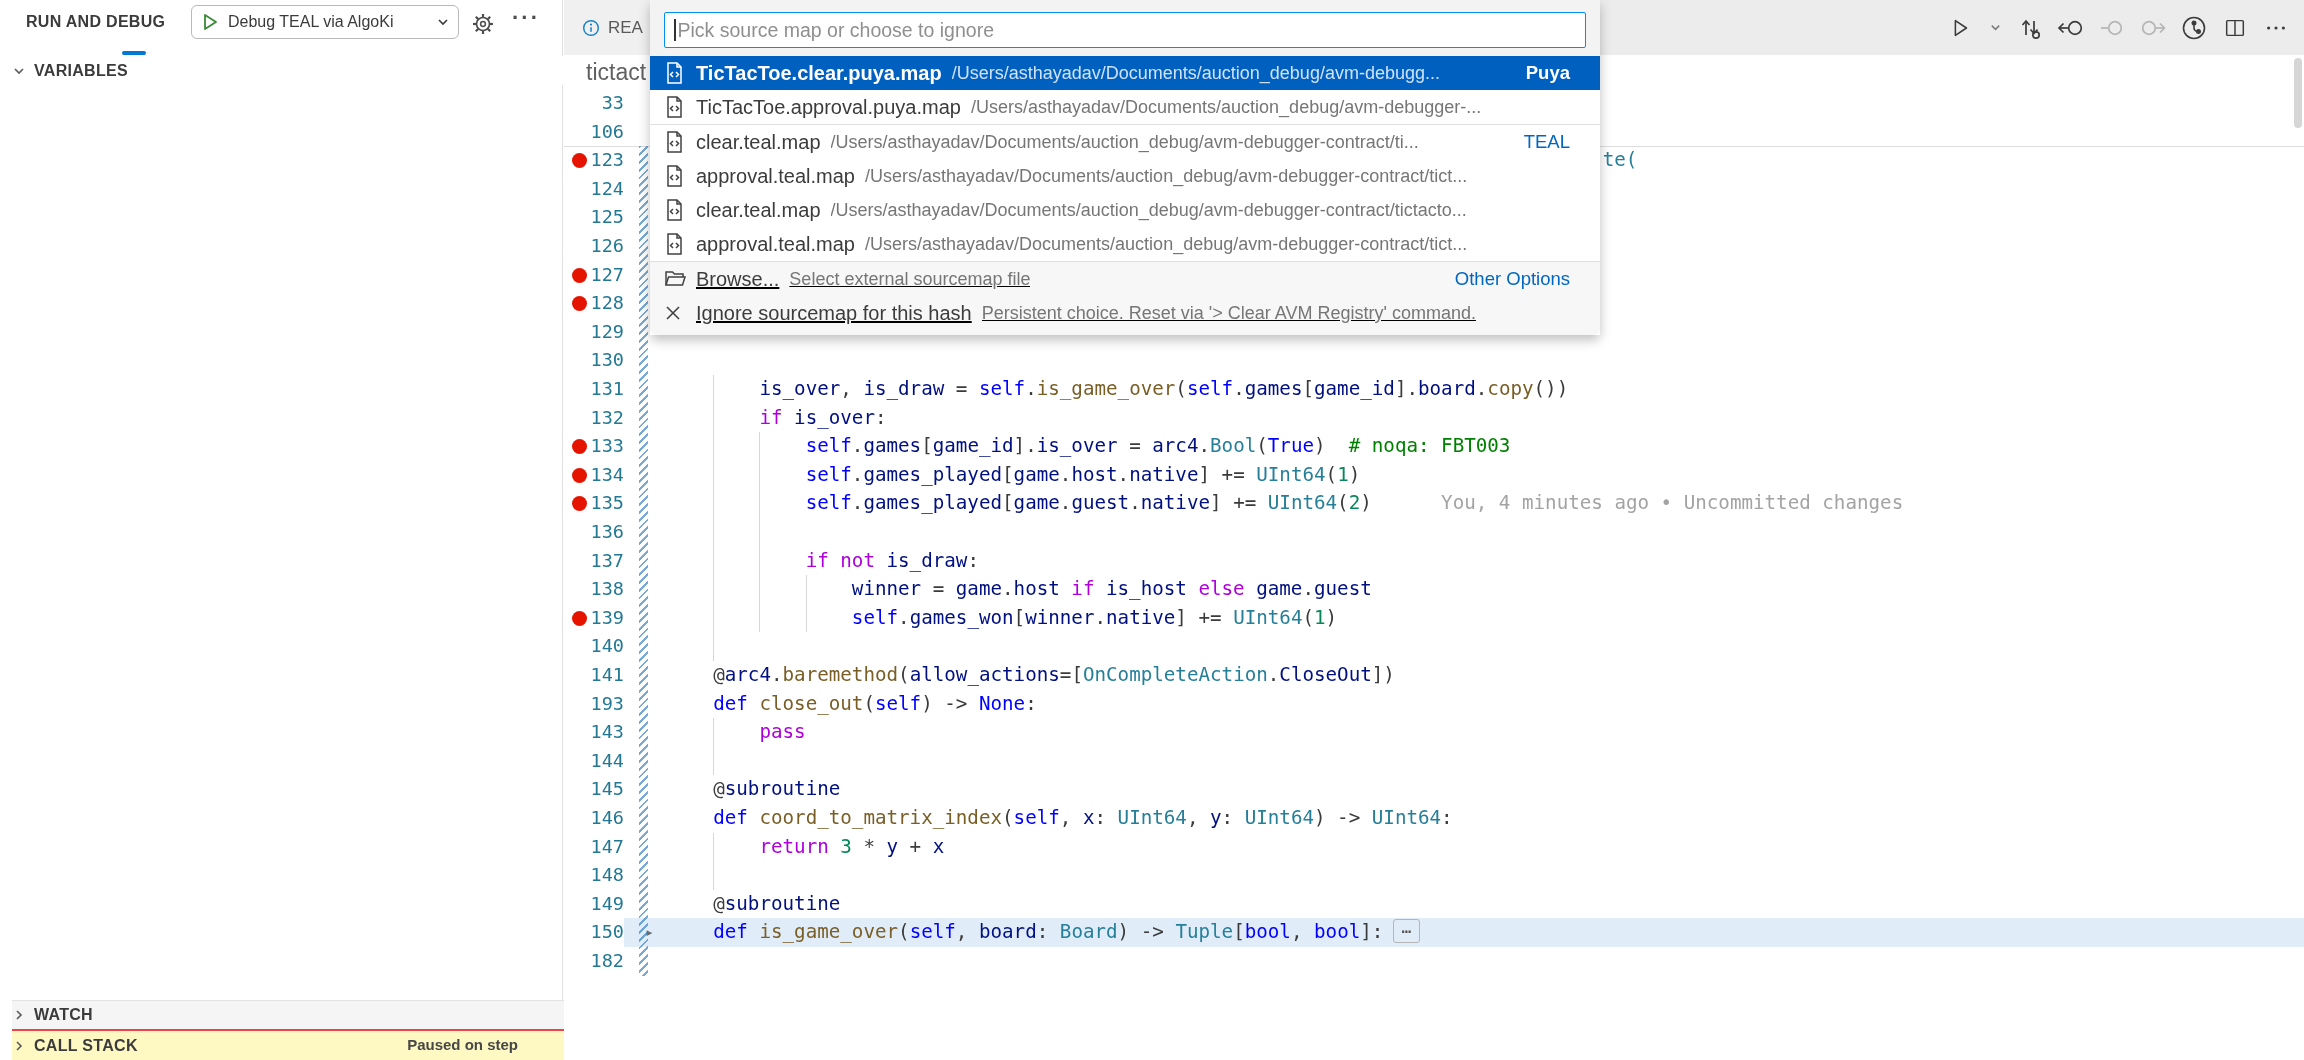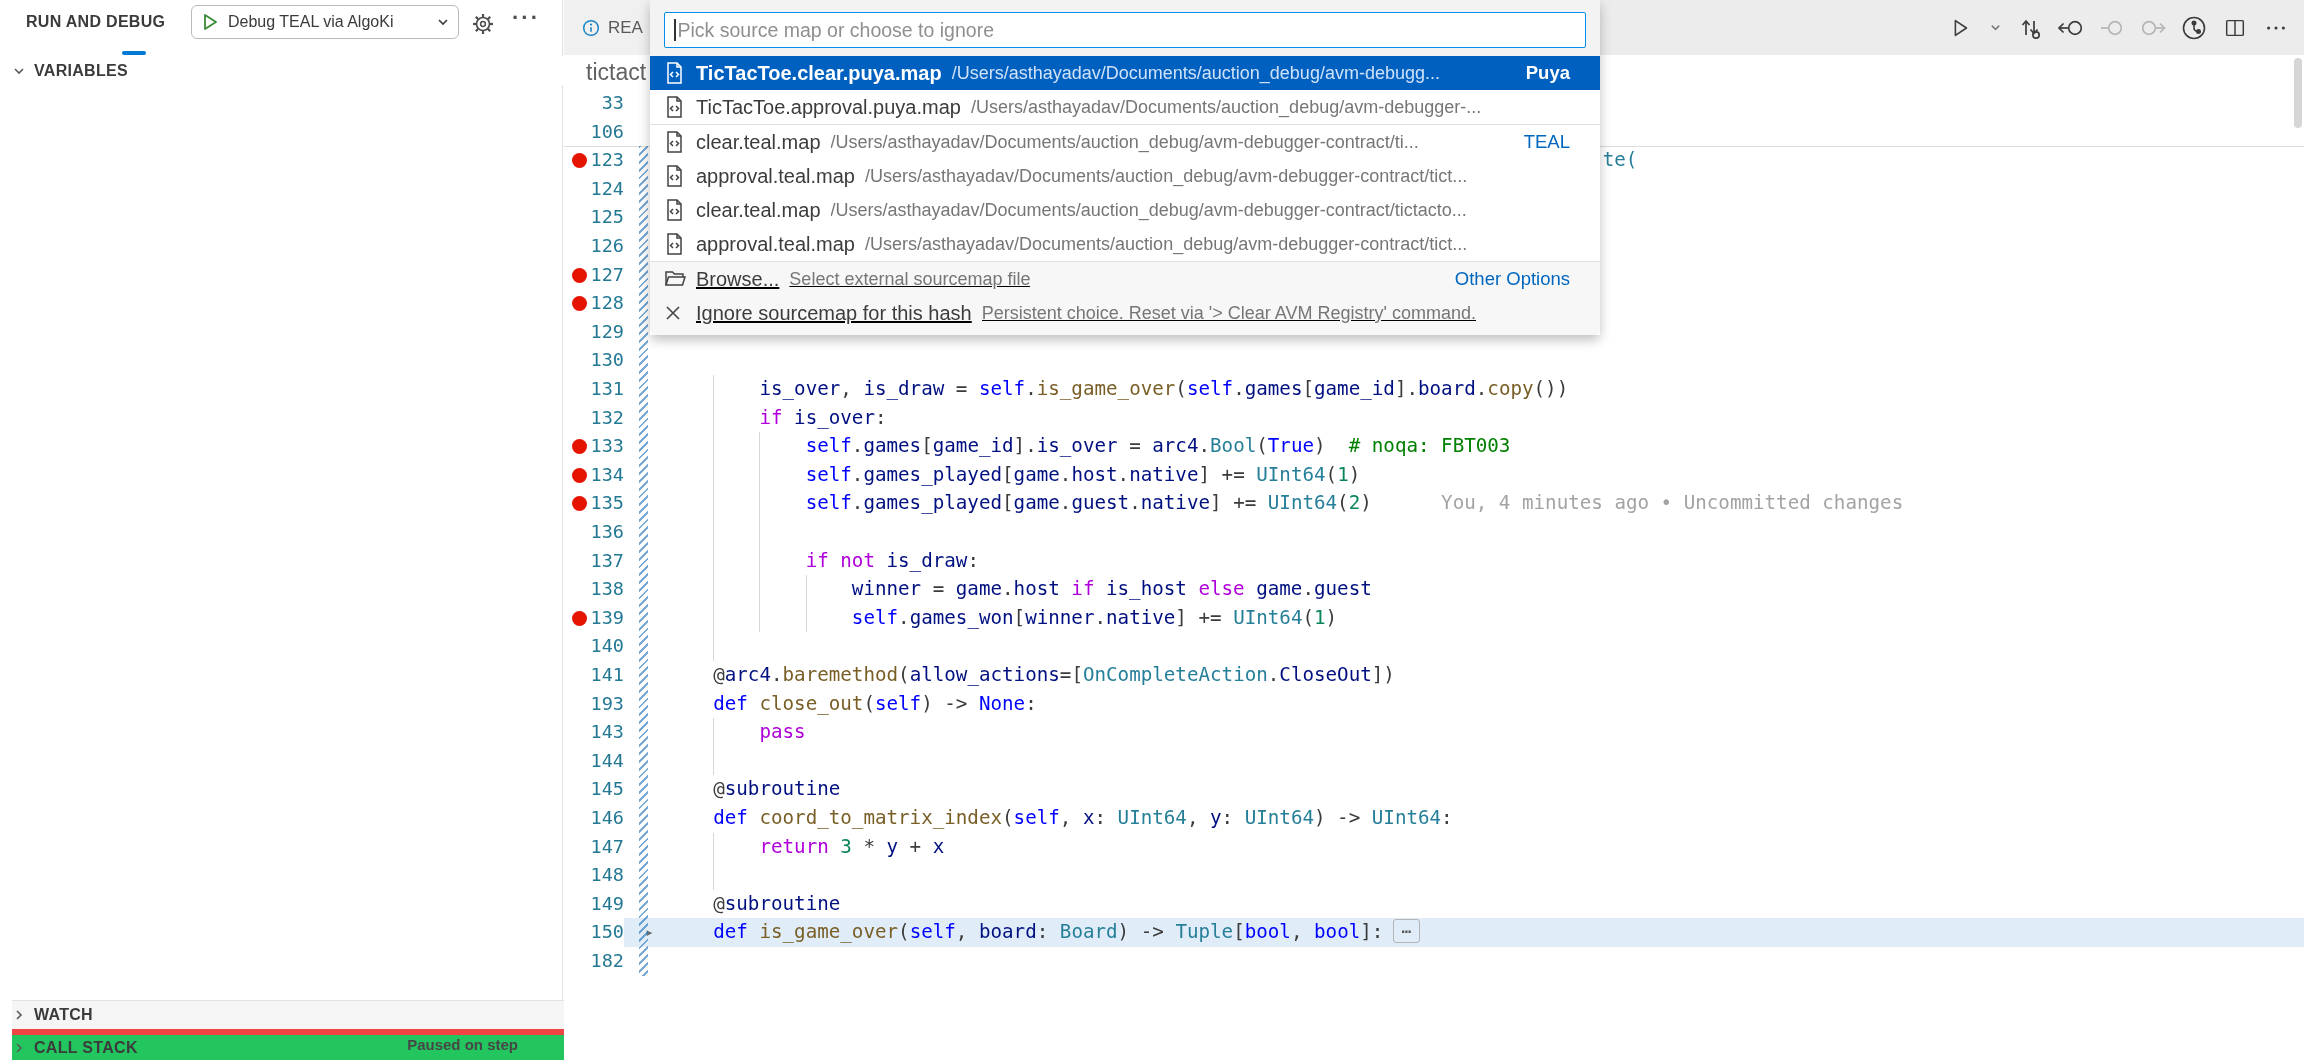--- a/index.html
+++ b/index.html
@@ -13,21 +13,21 @@
   .launch-select { position:absolute; left:191px; top:5px; width:268px; height:34px; background:#fff; border:1px solid #b9b9b9; border-radius:6px; display:flex; align-items:center; padding:0 8px; cursor:pointer; }
   .launch-select .play { flex:0 0 auto; margin-right:8px; }
   .launch-label { font-size:16px; color:#3b3b3b; white-space:nowrap; overflow:hidden; flex:1; }
   .sb-gear { position:absolute; left:470px; top:11px; width:26px; height:26px; }
   .sb-more { position:absolute; left:512px; top:5px; font-size:22px; font-weight:bold; color:#4d4d4d; letter-spacing:2px; }
   .sb-progress { position:absolute; left:122px; top:51px; width:24px; height:4px; background:#0078d4; border-radius:2px; }
   .sb-section { position:absolute; left:12px; width:563px; height:29px; display:flex; align-items:center; }
   .sb-section .label { font-size:16px; font-weight:bold; color:#3b3b3b; margin-left:8px; letter-spacing:.3px; }
   #sec-variables { top:56px; background:#fff; }
   #sec-watch { top:1000px; background:#f5f5f5; border-top:1px solid #e2e2e2; }
-  #sec-callstack { top:1029px; height:31px; background:#22c55e; border-top:6px solid #ef4444; }
+  #sec-callstack { top:1029px; height:31px; background:#fef9c3; border-top:2px solid #ef4444; }
   .paused { position:absolute; right:44px; top:1036px; font-size:15px; font-weight:bold; color:#474747; }
 
   
   #editor { position:absolute; left:564px; top:0; width:1740px; height:1060px; background:#fff; }
   #tabbar { position:absolute; left:0; top:0; width:1740px; height:55px; background:#ececec; }
   .tab { position:absolute; left:0; top:0; width:97px; height:55px; background:#f0f0f0; display:flex; align-items:center; padding-left:18px; }
   .tab-label { font-size:17px; color:#5a5a5a; margin-left:8px; white-space:nowrap; }
   #dbg-toolbar { position:absolute; right:14px; top:0; height:55px; display:flex; align-items:center; gap:13px; }
   #dbg-toolbar .tbtn { width:28px; height:28px; display:flex; align-items:center; justify-content:center; cursor:pointer; }
   #breadcrumb { position:absolute; left:0; top:55px; width:1740px; height:34px; background:#fff; display:flex; align-items:center; }

